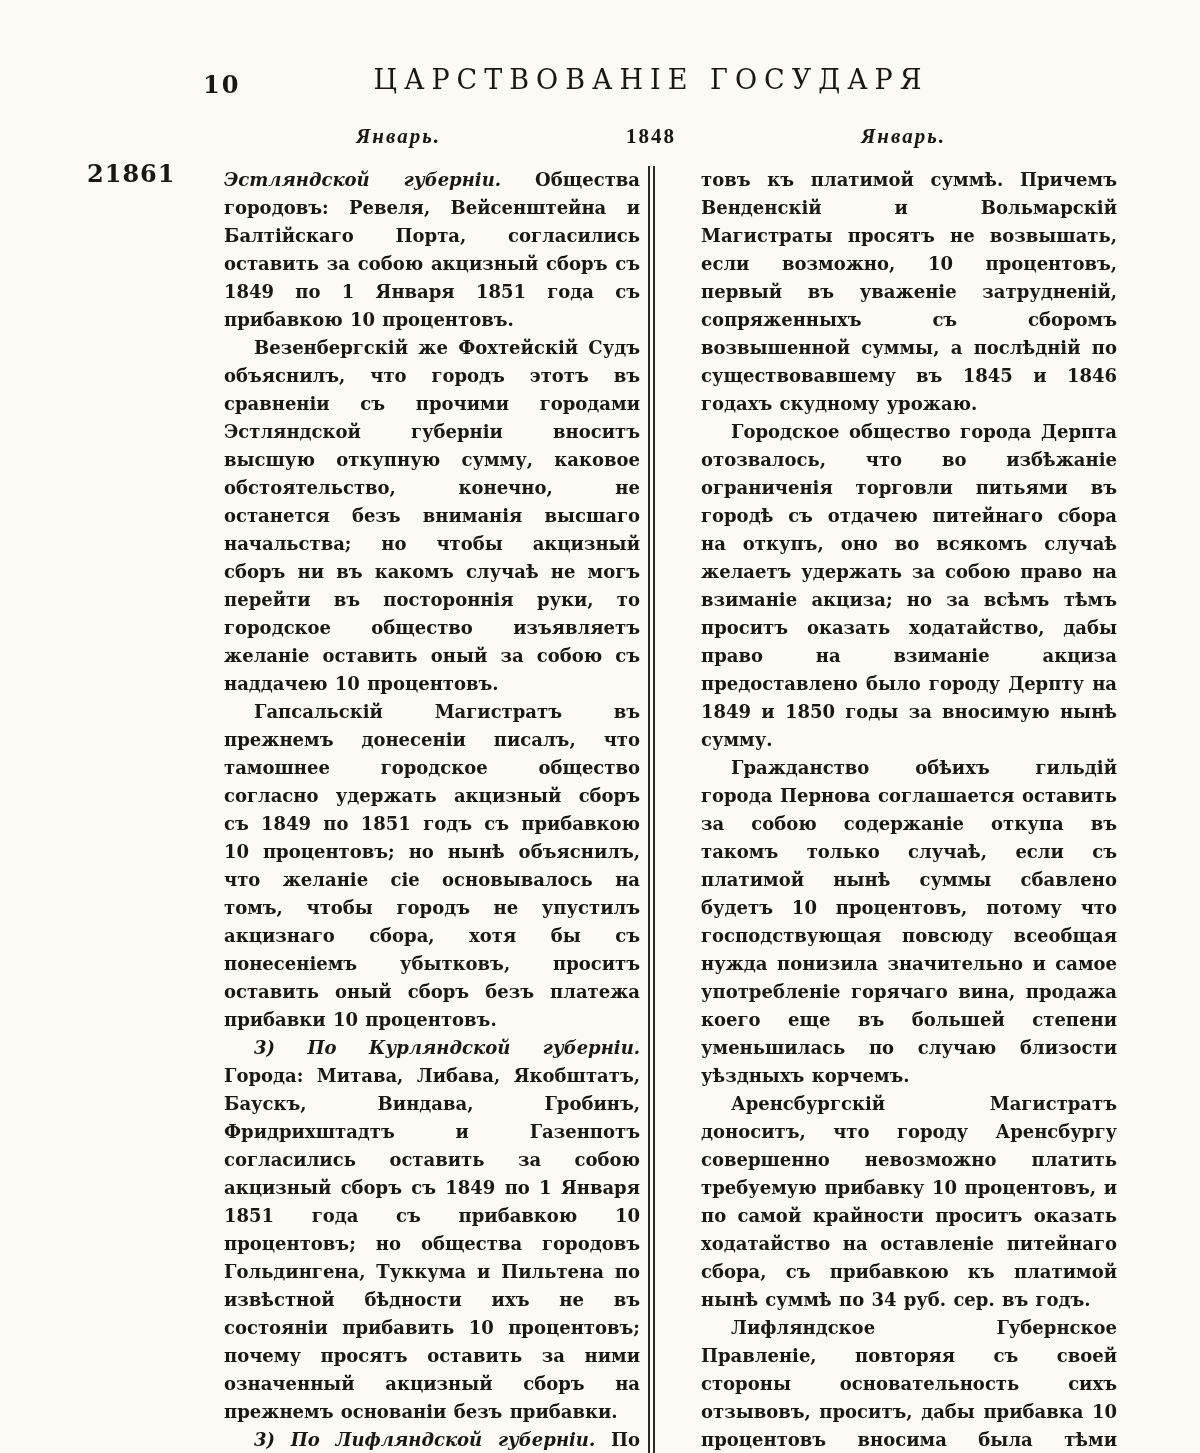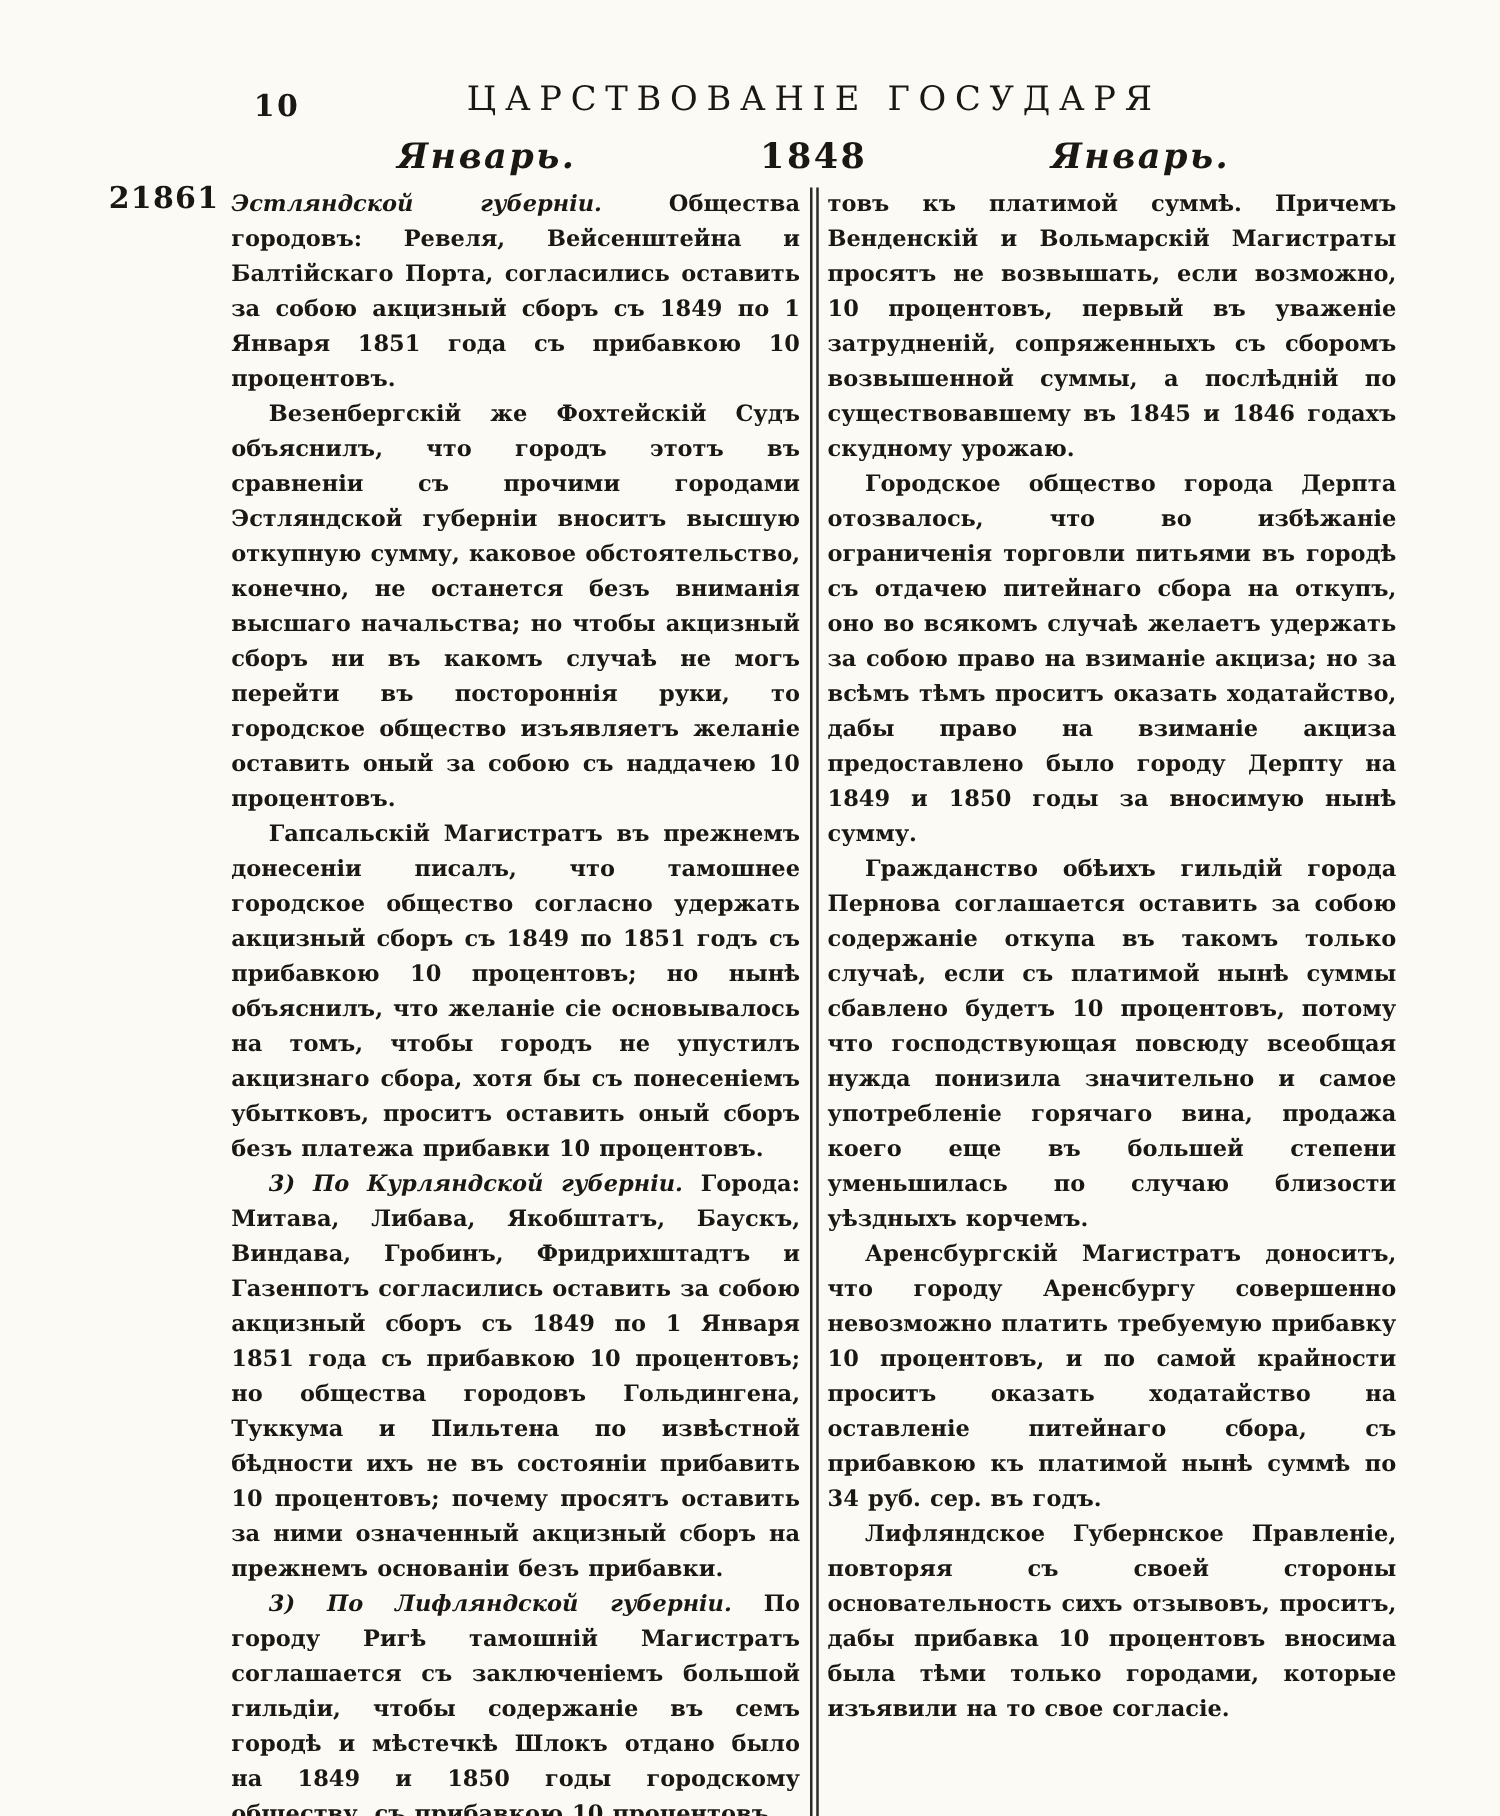--- a/index.html
+++ b/index.html
@@ -40,24 +40,25 @@
     text-align: center;
     font-size: 27px;
     font-weight: 400;
     letter-spacing: 7px;
     white-space: nowrap;
   }
   .subheader {
     display: grid;
     grid-template-columns: 1fr auto 1fr;
     align-items: baseline;
-    margin-top: 2px;
-    font-size: 28px;
+    margin-top: 18px;
+    font-size: 21px;
     font-weight: 700;
     height: 34px;
+    font-family: Liberation Serif, serif;
   }
   .subheader .month {
     text-align: center;
     font-style: italic;
     letter-spacing: 2px;
   }
   .subheader .year {
     text-align: left;
     letter-spacing: 2px;
     padding: 0 14px;
@@ -82,21 +83,21 @@
     border-left: 2px solid #2e2a25;
     border-right: 2px solid #2e2a25;
   }
   .col {
     font-size: 18px;
     line-height: 28px;
     font-weight: 700;
     text-align: justify;
     word-spacing: 1px;
   }
-  .col p { text-indent: 30px; }
+  .col p { text-indent: 30px; margin-left: 39px; }
   .col p.no-indent { text-indent: 0; }
   .lead { font-style: italic; }
 </style>
 </head>
 <body>
 
 <div class="page">
   <div class="content">
 
     <div class="header-row">

